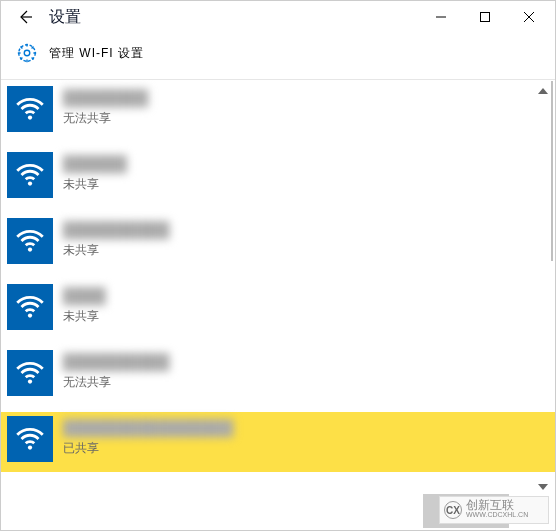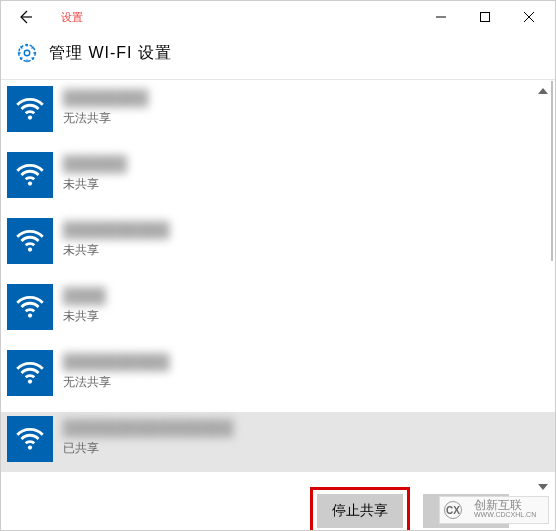--- a/index.html
+++ b/index.html
@@ -21,23 +21,23 @@
     .back-btn {
       width: 40px;
       height: 28px;
       display: flex;
       align-items: center;
       justify-content: center;
       cursor: pointer;
       color: #333;
     }
     .title-text {
-      font-size: 11px;
-      color: #ef4444;
-      margin-left: 16px;
+      font-size: 16px;
+      color: #0f172a;
+      margin-left: 4px;
       flex: 1;
     }
     .win-controls {
       display: flex;
     }
     .win-btn {
       width: 44px;
       height: 28px;
       display: flex;
       align-items: center;
@@ -53,36 +53,36 @@
     }
     .gear-icon {
       width: 24px;
       height: 24px;
       display: flex;
       align-items: center;
       justify-content: center;
       color: #0078d7;
     }
     .header-title {
-      font-size: 16px;
+      font-size: 12px;
       color: #000;
       font-weight: 400;
       letter-spacing: 1px;
     }
     .list {
       padding: 2px 6px 0 6px;
     }
     .wifi-item {
       display: flex;
       align-items: flex-start;
       padding: 4px 0 16px 0;
       gap: 10px;
     }
     .wifi-item.selected {
-      background: #e5e5e5;
+      background: #fde047;
       margin: 0 -6px;
       padding-left: 6px;
       padding-right: 6px;
       padding-bottom: 10px;
     }
     .wifi-icon {
       width: 46px;
       height: 46px;
       background: #0063b1;
       display: flex;
@@ -161,21 +161,21 @@
       right: 6px;
       width: 110px;
       height: 28px;
       display: flex;
       align-items: center;
       font-size: 11px;
       color: #888;
       border: 1px solid #ddd;
       padding: 2px 4px;
       background: #f9f9f9;
-      gap: 12px;
+      gap: 4px;
     }
     .wm-circle {
       width: 18px;
       height: 18px;
       border: 1px solid #999;
       border-radius: 50%;
       display: flex;
       align-items: center;
       justify-content: center;
       font-size: 10px;
@@ -308,21 +308,20 @@
         </svg>
       </div>
       <div class="wifi-info">
         <div class="wifi-name">████████████████</div>
         <div class="wifi-status">已共享</div>
       </div>
     </div>
   </div>
 
 <div class="actions">
-  <button class="action-btn highlight">停止共享</button>
   <button class="action-btn">忘记</button>
 </div>
 
 <div class="scroll-arrow scroll-up">
   <svg width="10" height="6">
       <path d="M0 6 L5 0 L10 6" fill="#666"></path>
     </svg>
 </div>
 <div class="scrollbar-track">
   <div class="scrollbar-thumb"></div>

